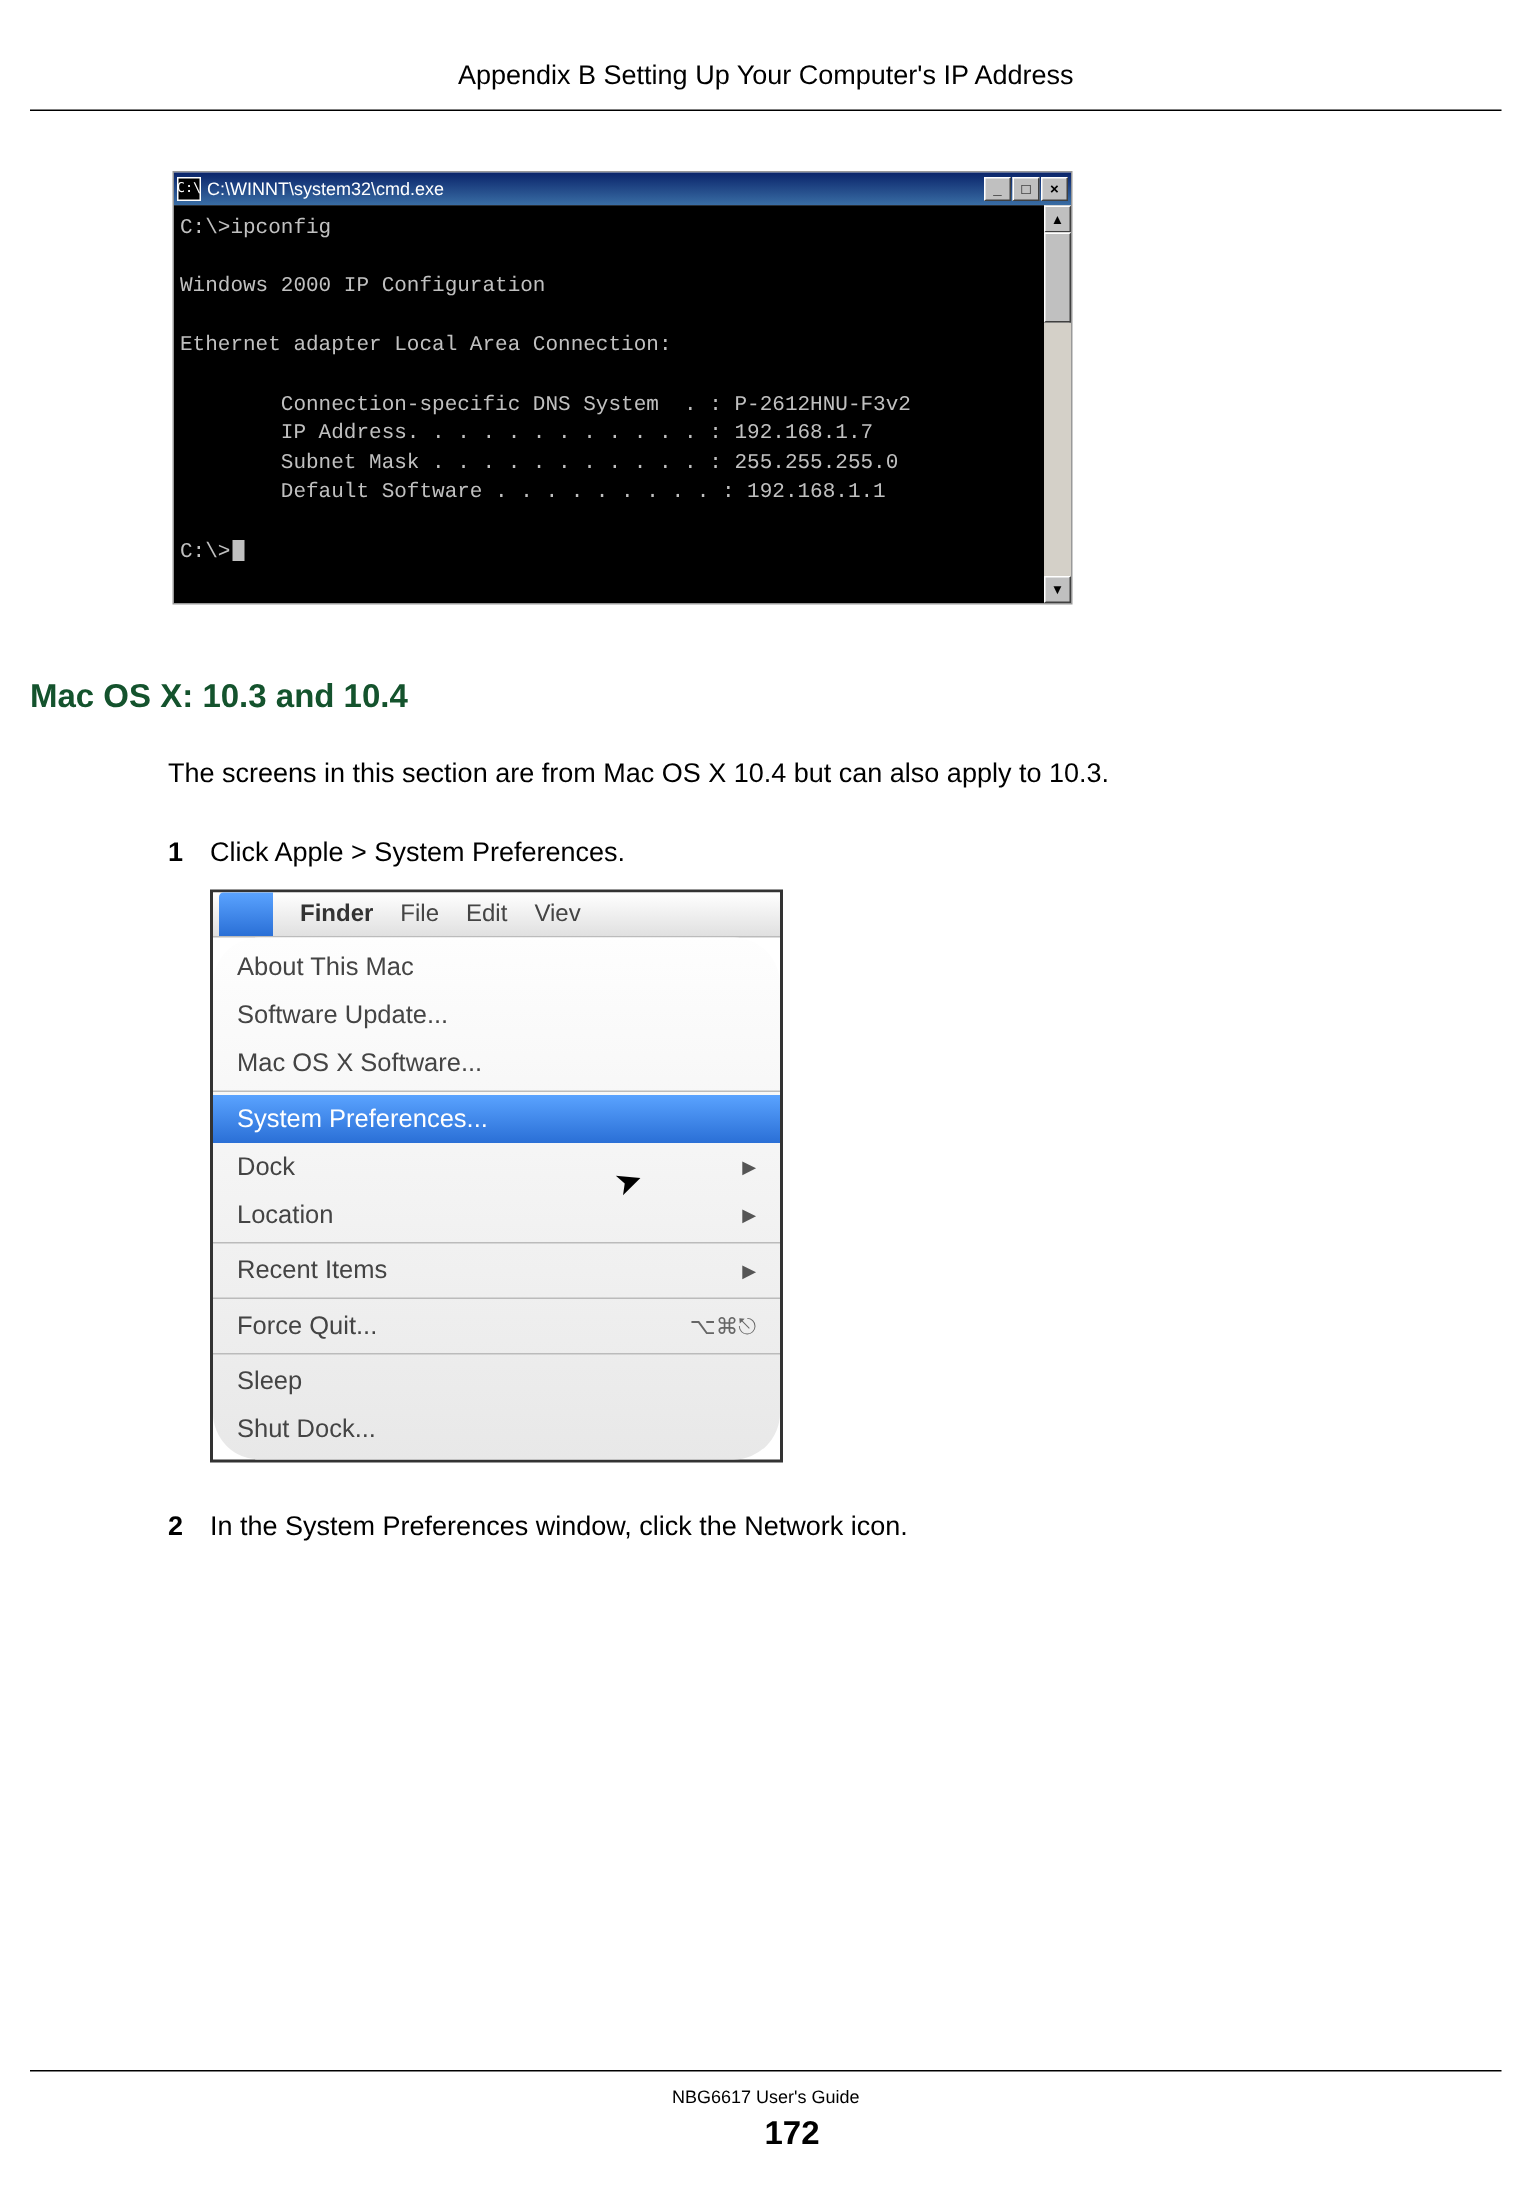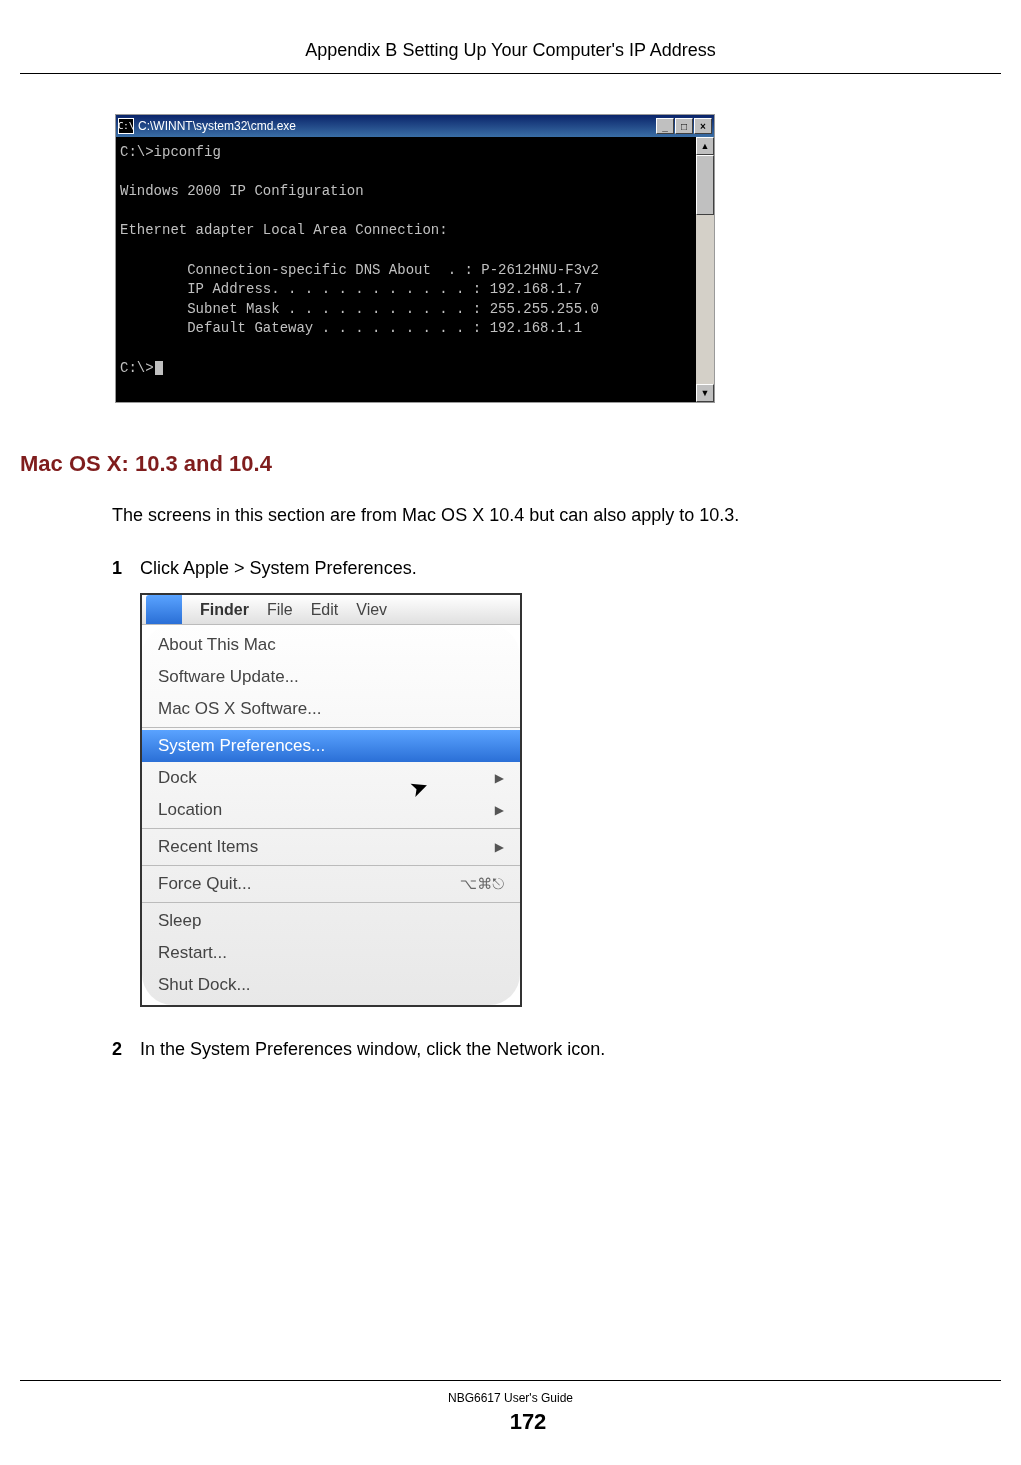--- a/index.html
+++ b/index.html
@@ -91,21 +91,21 @@
     }
     .sb-track { flex: 1; background: #d4d0c8; position: relative; }
     .sb-thumb {
       position: absolute; top: 0; left: 0; right: 0; height: 60px;
       background: #c0c0c0;
       border: 1px solid #fff;
       border-right-color: #404040;
       border-bottom-color: #404040;
     }
     .section-heading {
-      color: #7f1d1d;
+      color: #14532d;
       font-size: 22px;
       font-weight: bold;
       margin: 48px 0 0 0;
       font-family: Arial, Helvetica, sans-serif;
     }
     .body-text {
       font-size: 18px;
       margin: 28px 0 0 92px;
       font-family: Verdana, Arial, sans-serif;
     }
@@ -199,24 +199,24 @@
         <span class="cmd-btn">×</span>
       </div>
     </div>
     <div class="cmd-body-wrap">
       <div class="cmd-body"><span>C:\&gt;ipconfig</span>
 <span></span>
 <span>Windows 2000 IP Configuration</span>
 <span></span>
 <span>Ethernet adapter Local Area Connection:</span>
 <span></span>
-<span>        Connection-specific DNS About  . : P-2612HNU-F3v2</span>
+<span>        Connection-specific DNS System  . : P-2612HNU-F3v2</span>
 <span>        IP Address. . . . . . . . . . . . : 192.168.1.7</span>
 <span>        Subnet Mask . . . . . . . . . . . : 255.255.255.0</span>
-<span>        Default Gateway . . . . . . . . . : 192.168.1.1</span>
+<span>        Default Software . . . . . . . . . : 192.168.1.1</span>
 <span></span>
 <span>C:\&gt;</span><span class="cmd-cursor"></span></div>
       <div class="cmd-scroll">
         <div class="sb-btn">▲</div>
         <div class="sb-track">
           <div class="sb-thumb"></div>
         </div>
         <div class="sb-btn">▼</div>
       </div>
     </div>
@@ -273,23 +273,20 @@
         <div class="menu-sep"></div>
         <div class="menu-item">
             <span>Force Quit...</span>
             <span class="shortcut">⌥⌘⎋</span>
           </div>
         <div class="menu-sep"></div>
         <div class="menu-item">
             <span>Sleep</span>
           </div>
         <div class="menu-item">
-            <span>Restart...</span>
-          </div>
-        <div class="menu-item">
             <span>Shut Dock...</span>
           </div>
       </div>
     </div>
     <span class="cursor-arrow" style="left:390px; top:182px;">➤</span>
   </div>
 
   <div class="step-row">
     <span class="step-num">2</span>
     <span class="step-text">

